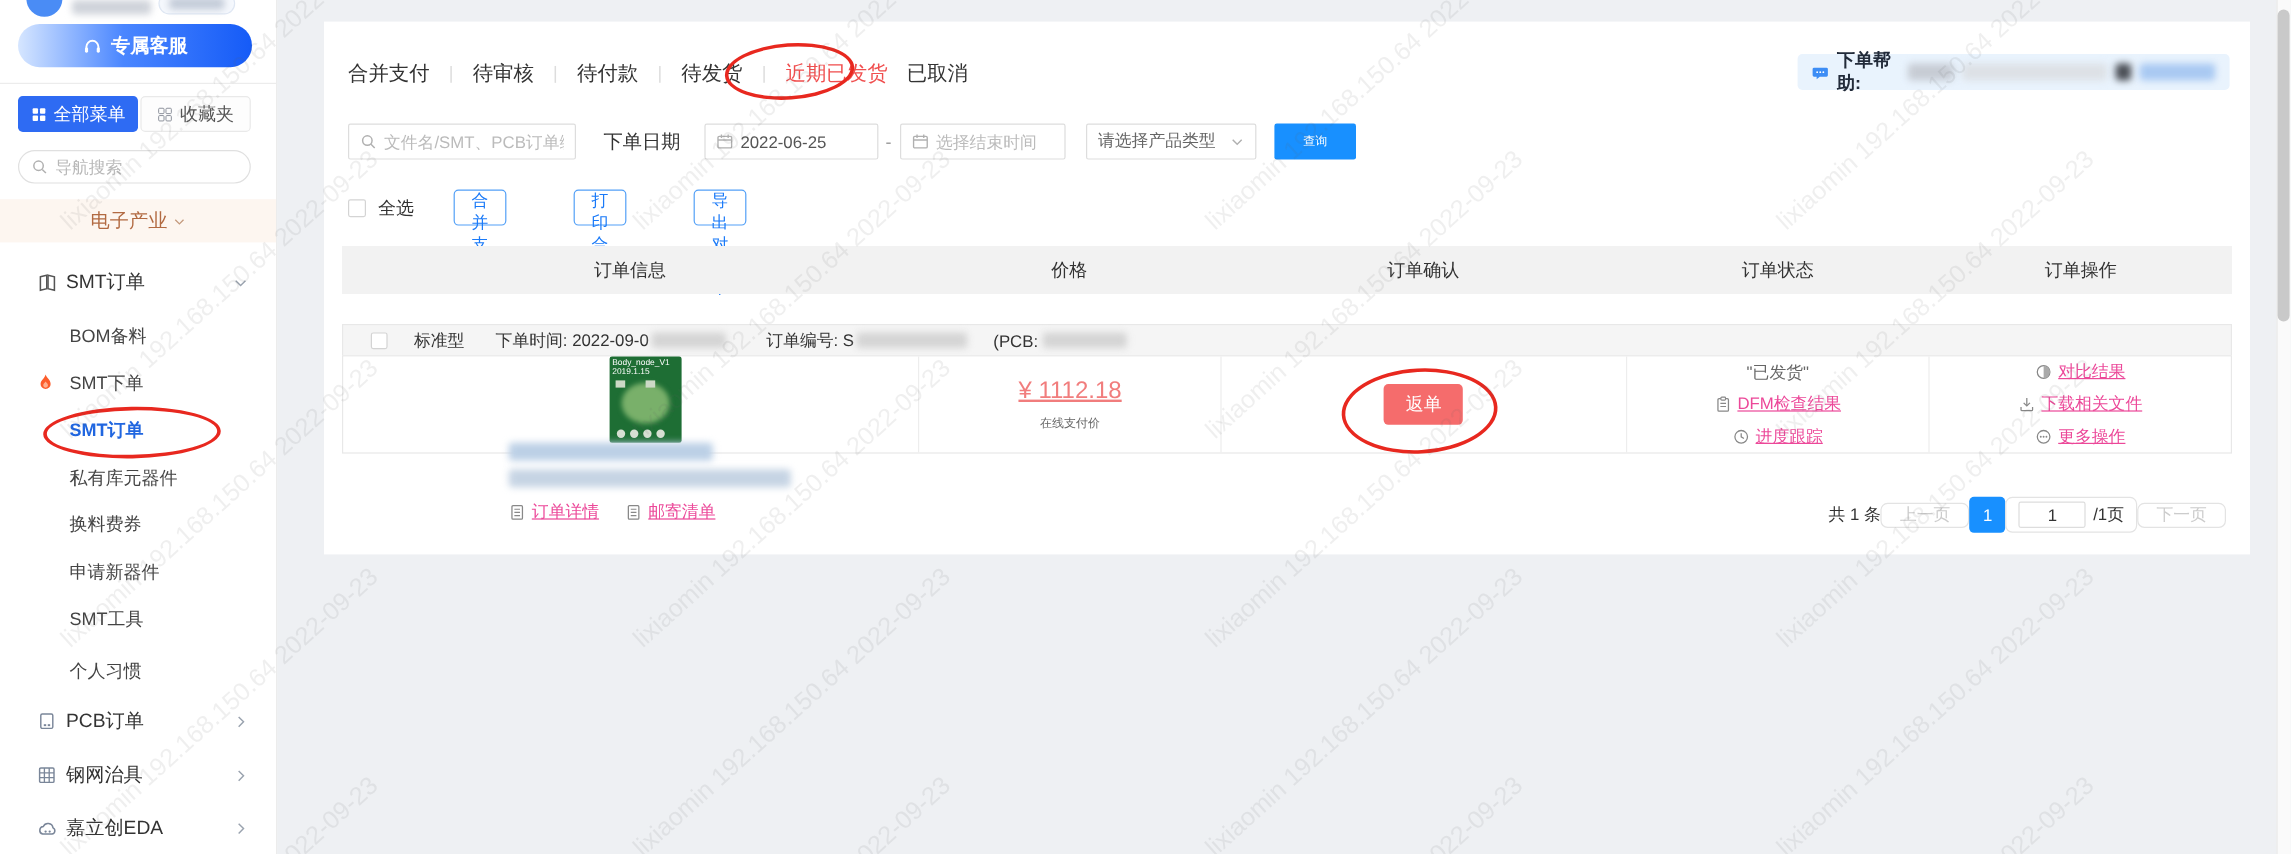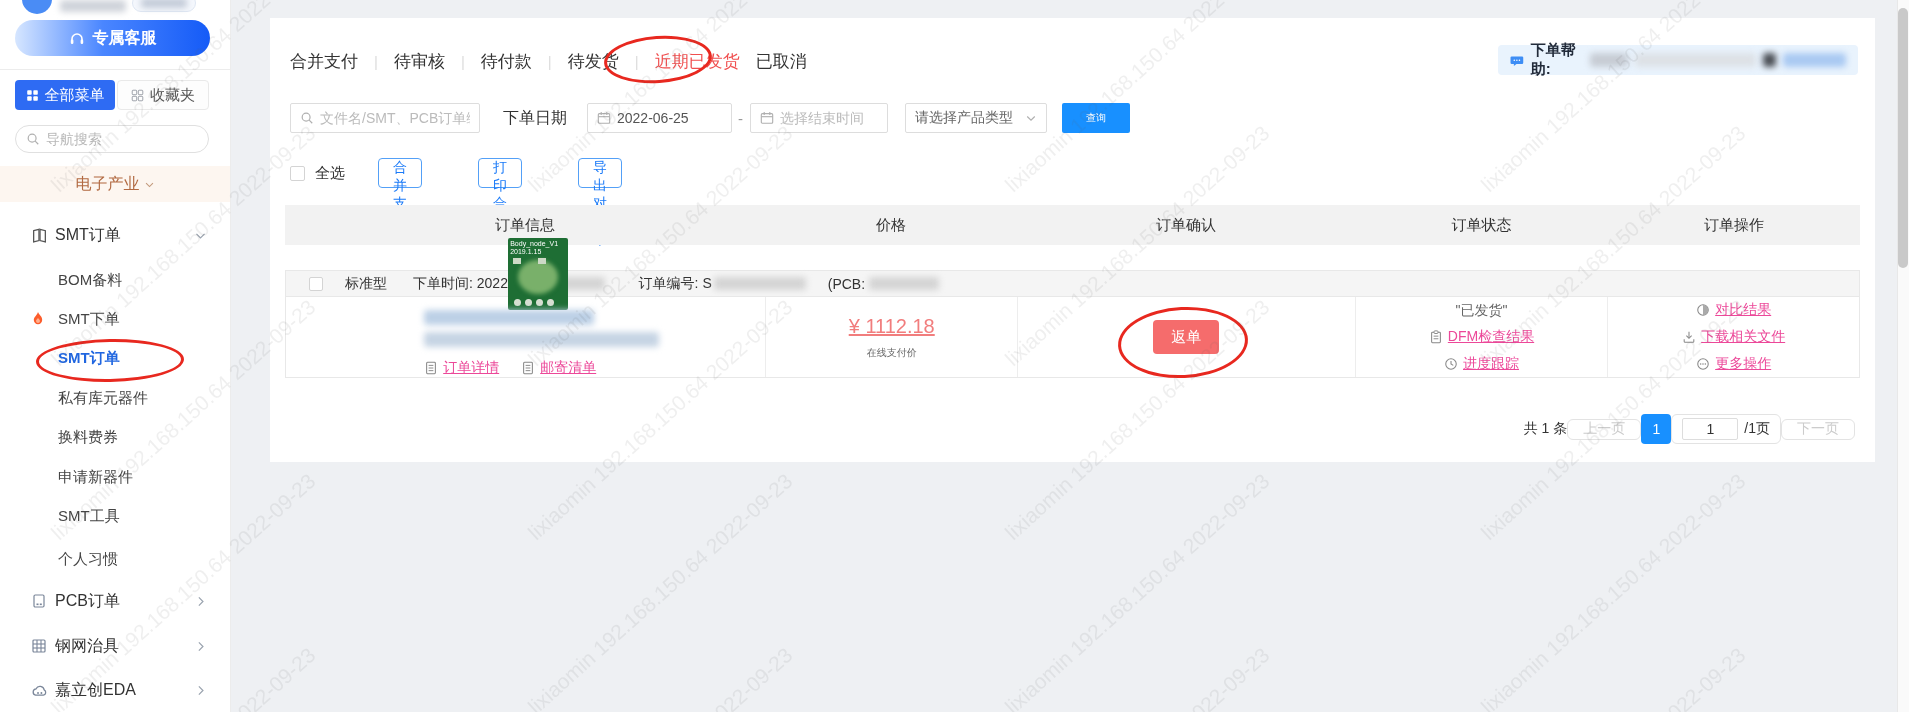--- a/index.html
+++ b/index.html
@@ -311,21 +311,21 @@
     <span style="margin-left:22px">标准型</span>
     <span style="margin-left:26px">下单时间: 2022-09-0</span>
     <span class="blur" style="width:62px;height:13px;background:#d4d4d4;margin-left:2px"></span>
     <span style="margin-left:34px">订单编号: S</span>
     <span class="blur" style="width:92px;height:13px;background:#d4d4d4;margin-left:2px"></span>
     <span style="margin-left:22px">(PCB:</span>
     <span class="blur" style="width:70px;height:13px;background:#d4d4d4;margin-left:4px"></span>
   </div>
 
   <div class="order-row">
-    <div class="cell c1" style="flex-direction:column;justify-content:flex-end;align-items:center">
+    <div class="cell c1" style="flex-direction:column;justify-content:flex-start;align-items:center">
       <div class="thumb" style="margin-left:25px">
         <div class="chipblob"></div>
         <div class="t-txt">
           <div>Body_node_V1</div>
             <div>2019.1.15</div>
         </div>
         <div class="pad" style="left:5px;top:20px"></div>
         <div class="pad" style="left:30px;top:20px"></div>
         <div class="hole" style="left:6px"></div>
         <div class="hole" style="left:17px"></div>

